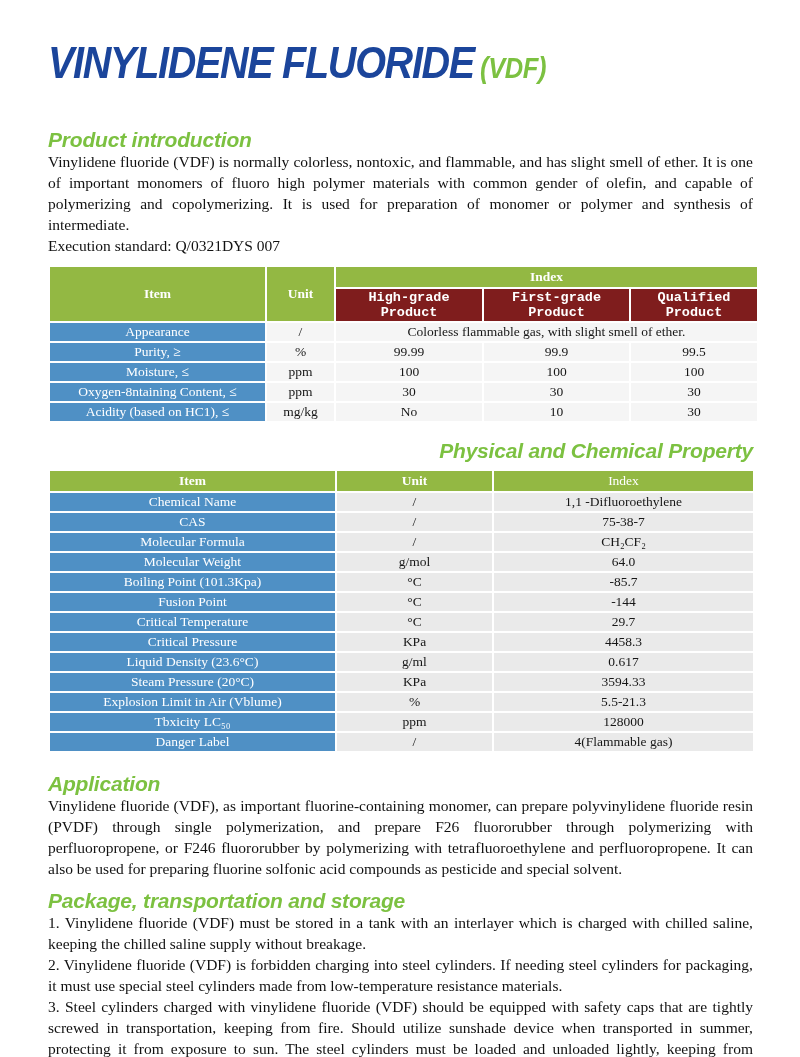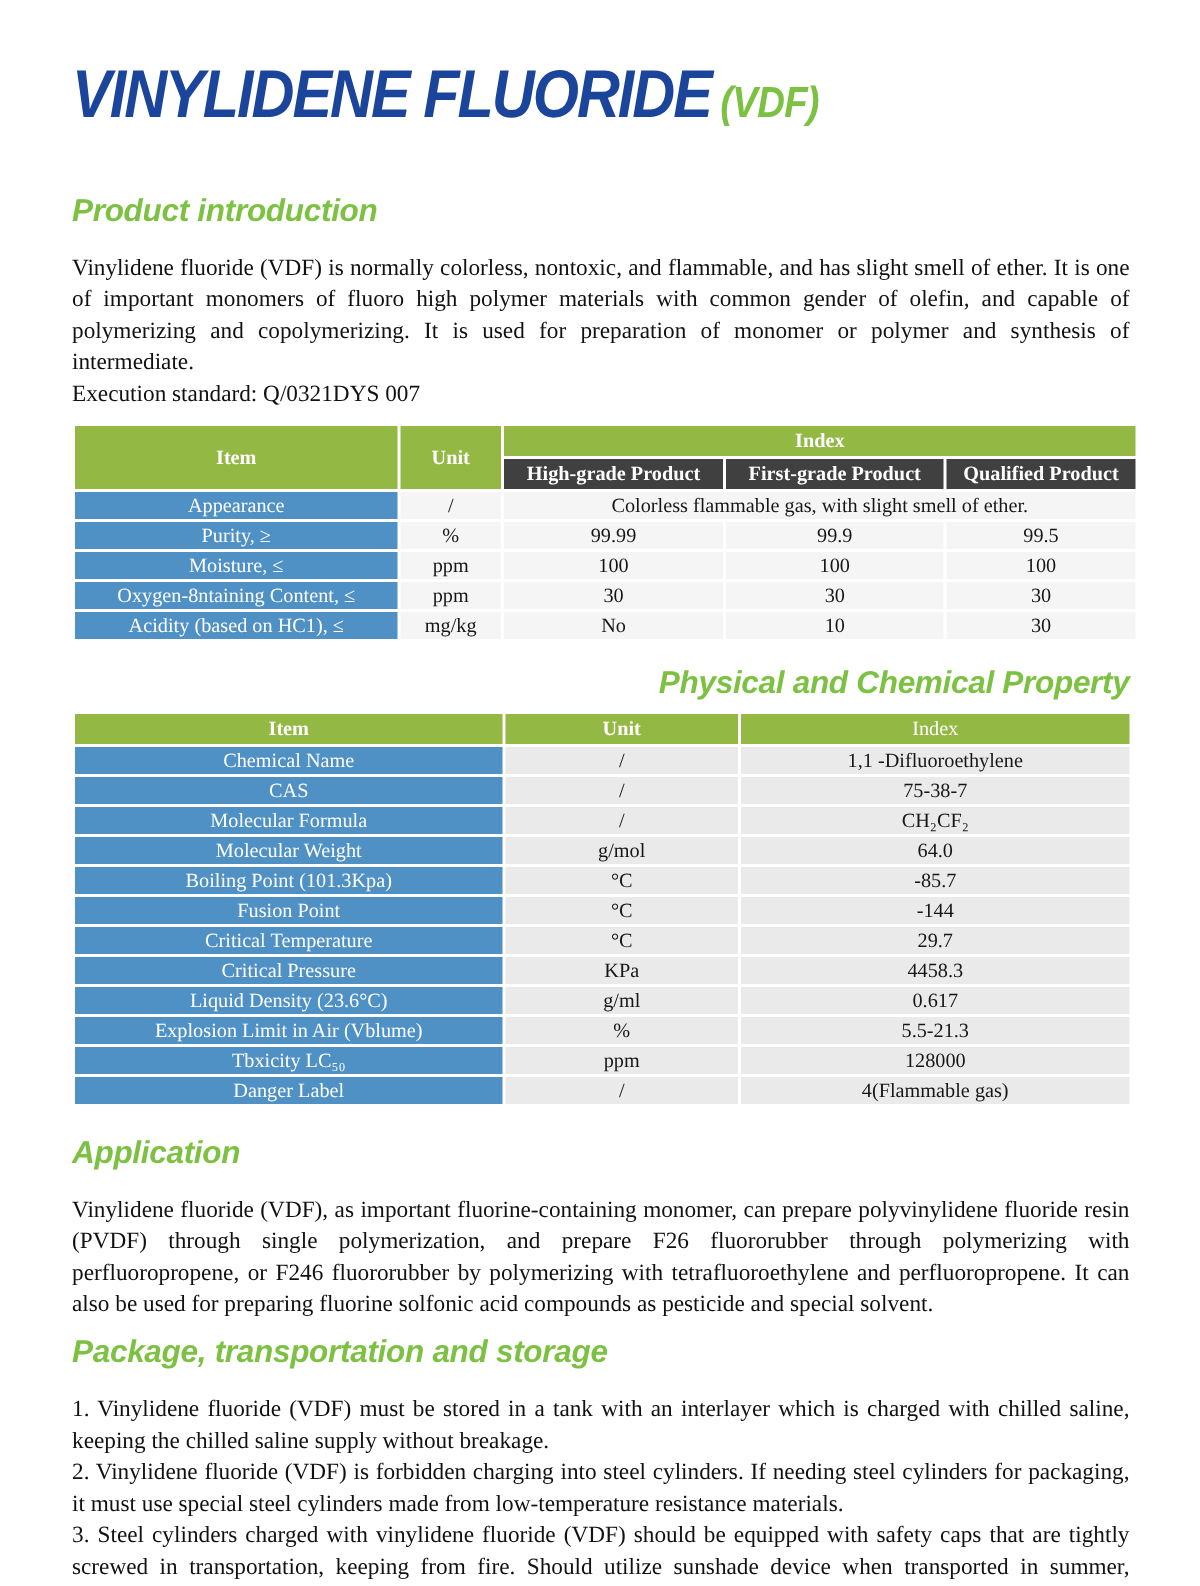--- a/index.html
+++ b/index.html
@@ -27,34 +27,34 @@
     font-size:21px; line-height:22px; letter-spacing:-0.2px;
   }
   .h-intro   { margin-top:38px; }
   .h-phys    { margin-top:17px;text-align:right; }
   .h-app     { margin-top:20px; }
   .h-pack    { margin-top:11px; }
   
   .body-text {
     font-size:15.5px; line-height:21px; text-align:justify; color:#111;
   }
-  .mt-sm { margin-top:16px; }
+  .mt-sm { margin-top:0; }
   
   table {
     width:705px; table-layout:fixed;
     border-collapse:separate; border-spacing:2px;
     font-size:13.5px;
   }
   .tbl-1 { margin-top:9px; }
   .tbl-2 { margin-top:7px; }
   th, td { text-align:center; vertical-align:middle; padding:1px 4px; }
   th {
     background:#93b843; color:#ffffff; font-weight:bold; height:20px;
   }
-  th.sub { background:#404040; }
+  th.sub { background:#7f1d1d;font-family:Liberation Mono, monospace; }
   th.light { font-weight:normal; }
   td.item-cell { background:#4f90c5; color:#ffffff; height:17px; }
   .tbl-1 td.unit-cell, .tbl-1 td.value-cell { background:#f5f5f5; color:#161616; height:17px; }
   .tbl-2 td.unit-cell, .tbl-2 td.value-cell { background:#eaeaea; color:#161616; height:17px; }
   .pack-item { margin-top:0; }
 </style>
 </head>
 <body>
 
 <div class="page">
@@ -177,20 +177,25 @@
           <td class="item-cell">Critical Pressure</td>
           <td class="unit-cell">KPa</td>
           <td class="value-cell">4458.3</td>
         </tr>
         <tr>
           <td class="item-cell">Liquid Density (23.6°C)</td>
           <td class="unit-cell">g/ml</td>
           <td class="value-cell">0.617</td>
         </tr>
         <tr>
+          <td class="item-cell">Steam Pressure (20°C)</td>
+          <td class="unit-cell">KPa</td>
+          <td class="value-cell">3594.33</td>
+        </tr>
+        <tr>
           <td class="item-cell">Explosion Limit in Air (Vblume)</td>
           <td class="unit-cell">%</td>
           <td class="value-cell">5.5-21.3</td>
         </tr>
         <tr>
           <td class="item-cell">Tbxicity LC₅₀</td>
           <td class="unit-cell">ppm</td>
           <td class="value-cell">128000</td>
         </tr>
         <tr>

